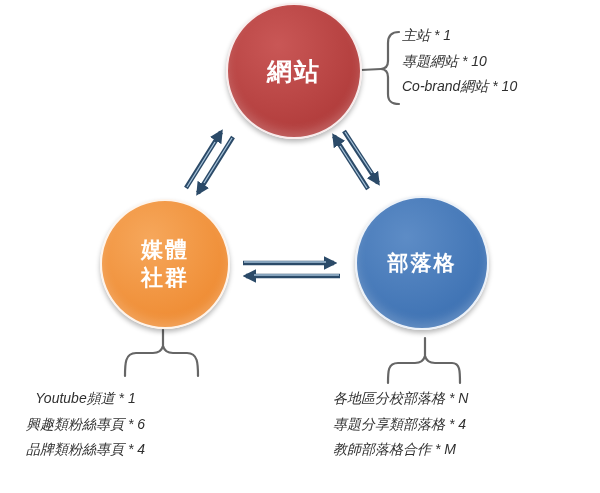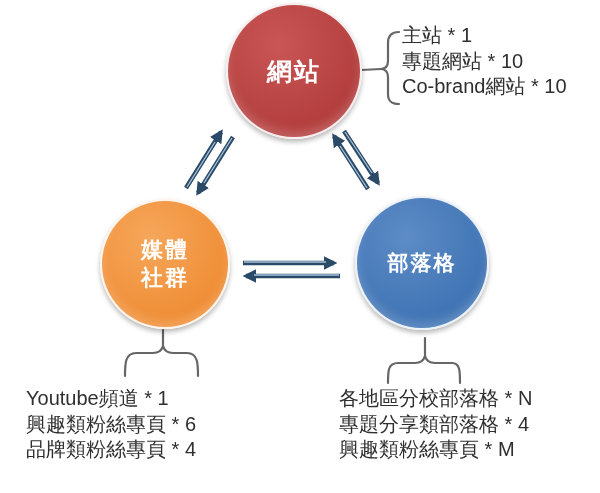--- a/index.html
+++ b/index.html
@@ -34,24 +34,24 @@
     background:radial-gradient(circle at 38% 30%, var(--website_light) 0%, var(--website_base) 72%);
   }
   .node-social{
     left:100px;top:199px;width:126px;height:126px;font-size:22px;line-height:28px;letter-spacing:2px;
     background:radial-gradient(circle at 38% 30%, var(--social_light) 0%, var(--social_base) 72%);
   }
   .node-blog{
     left:355px;top:196px;width:130px;height:130px;font-size:21px;letter-spacing:2px;
     background:radial-gradient(circle at 38% 30%, var(--blog_light) 0%, var(--blog_base) 72%);
   }
-  .list{position:absolute;font-size:20px;line-height:25.5px;white-space:nowrap;}
+  .list{position:absolute;font-size:14px;line-height:25.5px;white-space:nowrap;font-style:italic;}
   .list-website{left:402px;top:23px;}
-  .list-social{left:26px;top:386px;}
-  .list-blog{left:333px;top:386px;margin-left:6px;}
+  .list-social{left:26px;top:386px;text-align:center;}
+  .list-blog{left:333px;top:386px;}
 </style>
 </head>
 <body>
 
 <div class="stage">
 
   <svg class="connectors" width="600" height="493" viewBox="0 0 600 493">
     <defs>
       <marker id="ah" viewBox="0 0 10 10" refX="7.5" refY="5" markerWidth="3" markerHeight="3" orient="auto">
         <path d="M0,0 L10,5 L0,10 z" class="ah"></path>
@@ -116,16 +116,16 @@
 
   <div class="list list-social">
     <div>Youtube頻道 * 1</div>
     <div>興趣類粉絲專頁 * 6</div>
     <div>品牌類粉絲專頁 * 4</div>
   </div>
 
   <div class="list list-blog">
     <div>各地區分校部落格 * N</div>
     <div>專題分享類部落格 * 4</div>
-    <div>興趣類粉絲專頁 * M</div>
+    <div>教師部落格合作 * M</div>
   </div>
 
 </div>
 
 </body></html>

